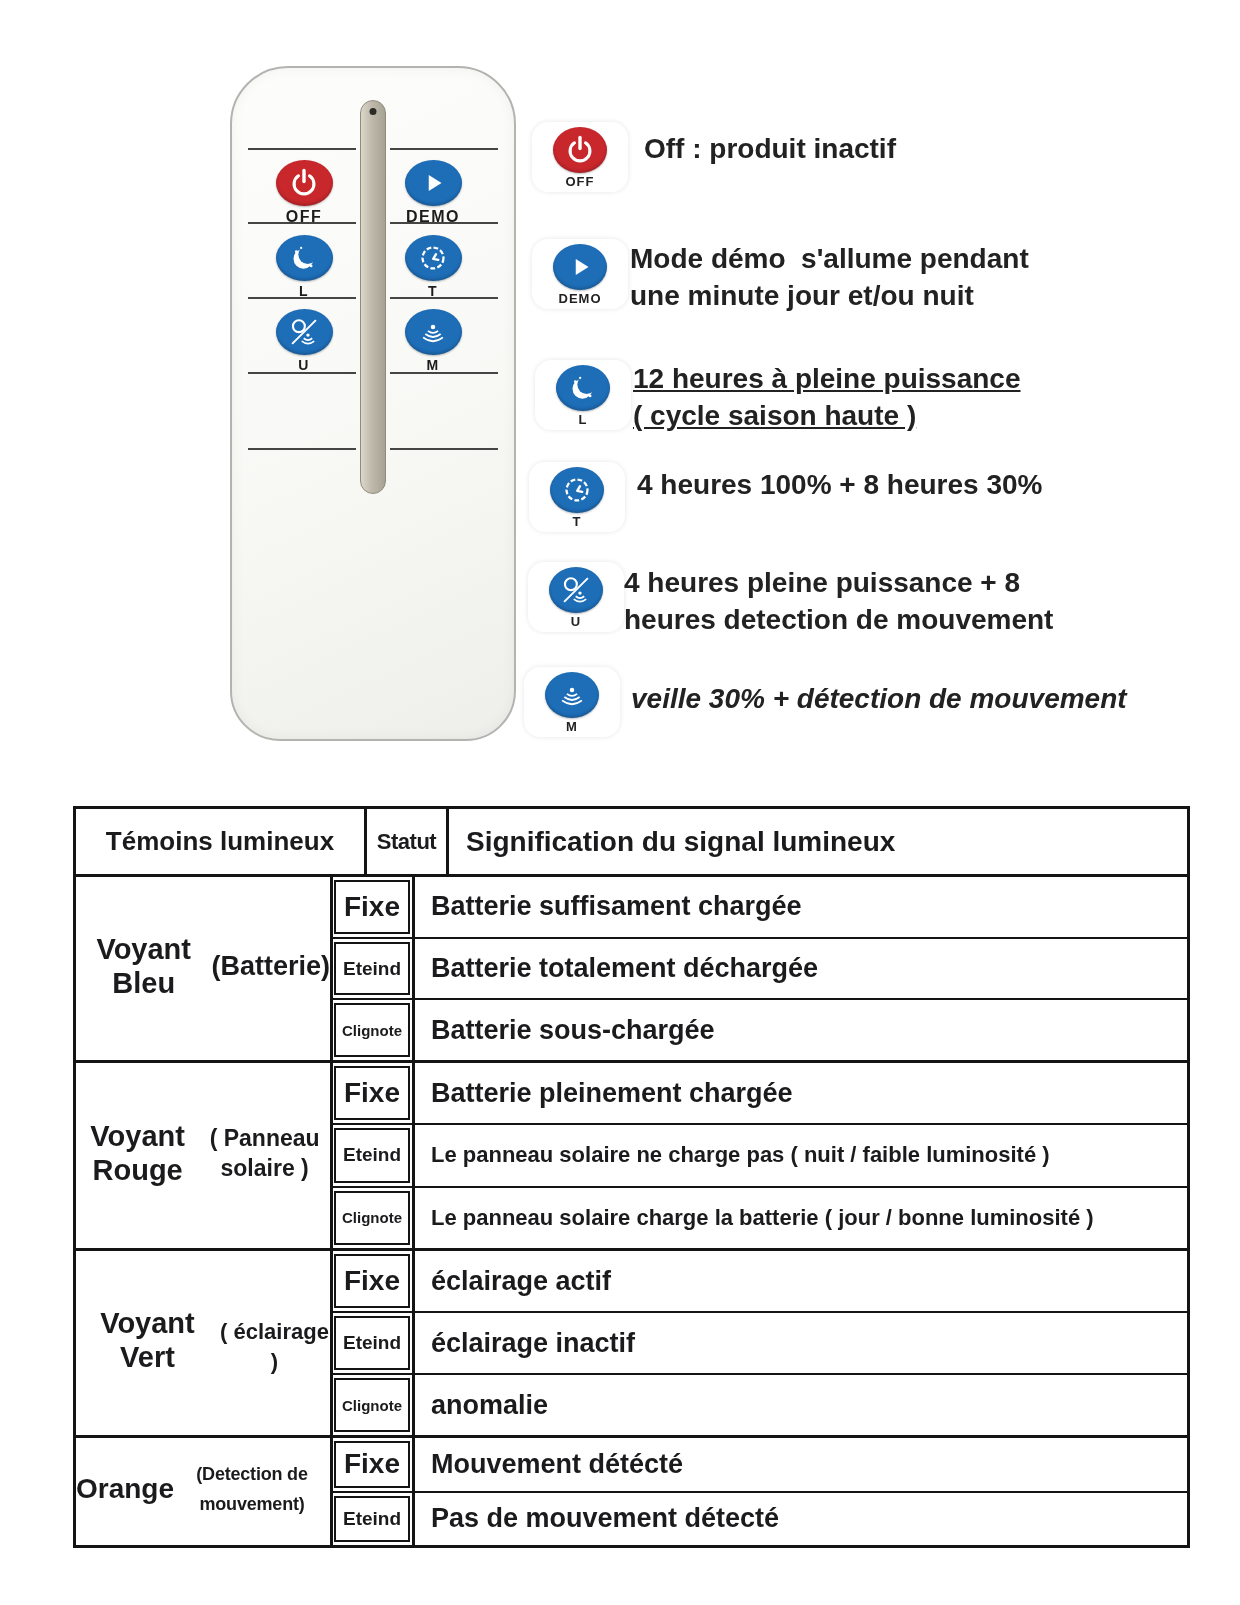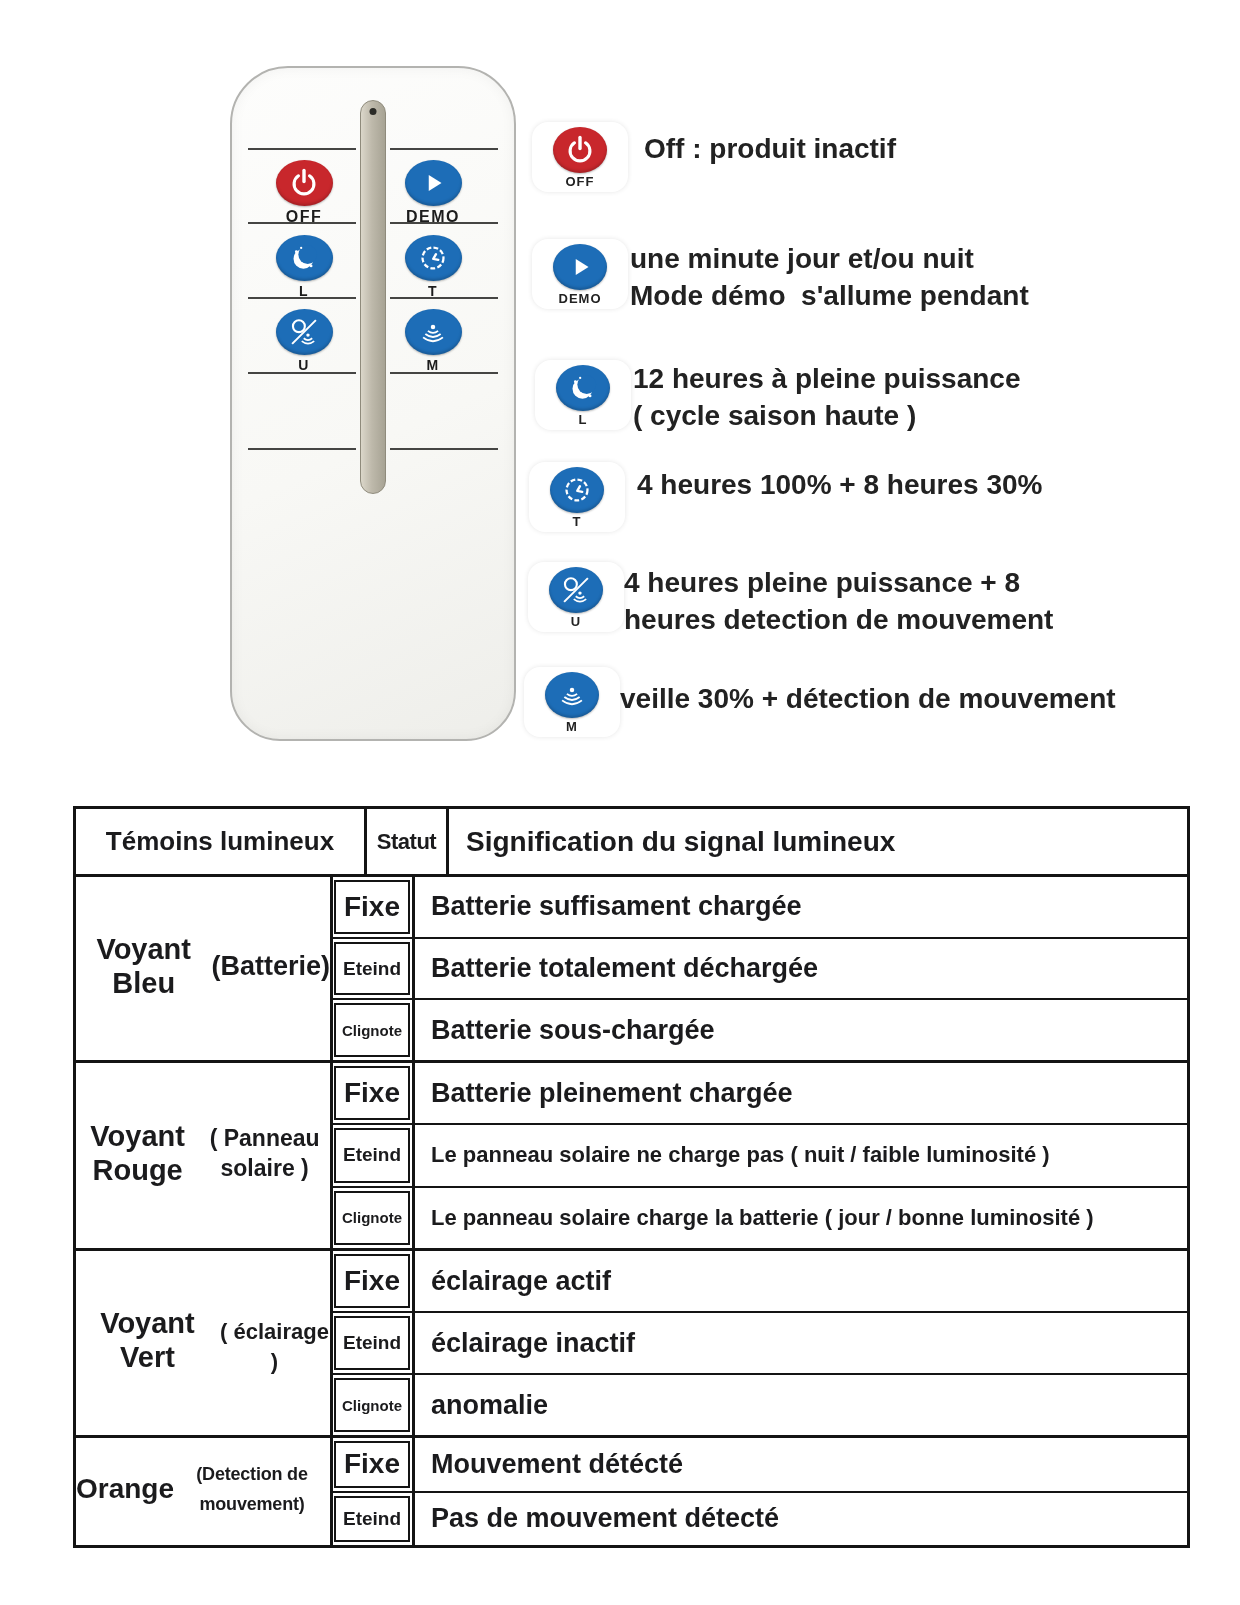--- a/index.html
+++ b/index.html
@@ -33,24 +33,24 @@
   
   .leg{position:absolute;display:flex;align-items:flex-start;}
   .leg-key{width:96px;flex:none;display:flex;flex-direction:column;align-items:center;
     padding:5px 0 3px 0;border-radius:16px;background:#fff;box-shadow:0 0 5px rgba(0,0,0,.10);}
   .leg-key .btn-ellipse{width:54px;height:46px;}
   .key-label{margin-top:1px;font-weight:700;font-size:13px;letter-spacing:1px;color:#222;}
   .leg-text{font-weight:700;font-size:28px;line-height:37px;color:#222;}
   .leg-line{display:block;white-space:pre;}
   .leg-0{left:532px;top:122px;} .leg-0 .leg-text{padding-top:8px;margin-left:16px;}
   .leg-1{left:532px;top:239px;} .leg-1 .leg-text{padding-top:1px;margin-left:2px;}
-  .leg-2{left:535px;top:360px;} .leg-2 .leg-text{padding-top:0;margin-left:2px;}
+  .leg-2{left:535px;top:360px;} .leg-2 .leg-text{padding-top:0;margin-left:2px;text-decoration:underline;}
   .leg-3{left:529px;top:462px;} .leg-3 .leg-text{padding-top:4px;margin-left:12px;}
   .leg-4{left:528px;top:562px;} .leg-4 .leg-text{padding-top:2px;margin-left:0;}
-  .leg-5{left:524px;top:667px;} .leg-5 .leg-text{padding-top:13px;margin-left:0;}
+  .leg-5{left:524px;top:667px;} .leg-5 .leg-text{padding-top:13px;margin-left:11px;font-style:italic;}
 
   
   .ledtable{position:absolute;left:73px;top:806px;width:1117px;border:3px solid #141414;box-sizing:border-box;background:#fff;}
   .t-header{display:flex;height:65px;border-bottom:3px solid #141414;}
   .t-h1{width:291px;flex:none;border-right:3px solid #141414;display:flex;align-items:center;justify-content:center;
     font-size:26px;font-weight:700;box-sizing:border-box;}
   .t-h2{width:82px;flex:none;border-right:3px solid #141414;display:flex;align-items:center;justify-content:center;
     font-size:22px;font-weight:700;letter-spacing:-0.5px;box-sizing:border-box;}
   .t-h3{flex:1;display:flex;align-items:center;padding-left:17px;font-size:28px;font-weight:700;}
 
@@ -179,22 +179,22 @@
         <div class="leg leg-1">
           <span class="leg-key">
             <span class="btn-ellipse" style="background:#1d6db7">
               <svg viewBox="0 0 24 24">
                 <polygon points="9,6.4 18,12 9,17.6" fill="#fff"></polygon>
               </svg>
             </span>
             <span class="key-label">DEMO</span>
           </span>
           <span class="leg-text">
+            <span class="leg-line">Mode démo  s'allume pendant</span>
             <span class="leg-line">une minute jour et/ou nuit</span>
-            <span class="leg-line">Mode démo  s'allume pendant</span>
           </span>
         </div>
         <div class="leg leg-2">
           <span class="leg-key">
             <span class="btn-ellipse" style="background:#1d6db7">
               <svg viewBox="0 0 24 24">
                 <circle cx="11.6" cy="12.6" r="7" fill="#fff"></circle>
                 <circle cx="14.6" cy="9.6" r="6.6" fill="#1d6db7"></circle>
                 <circle cx="6.6" cy="7.6" r="1" fill="#fff"></circle>
                 <circle cx="10" cy="4.9" r="0.8" fill="#fff"></circle>

